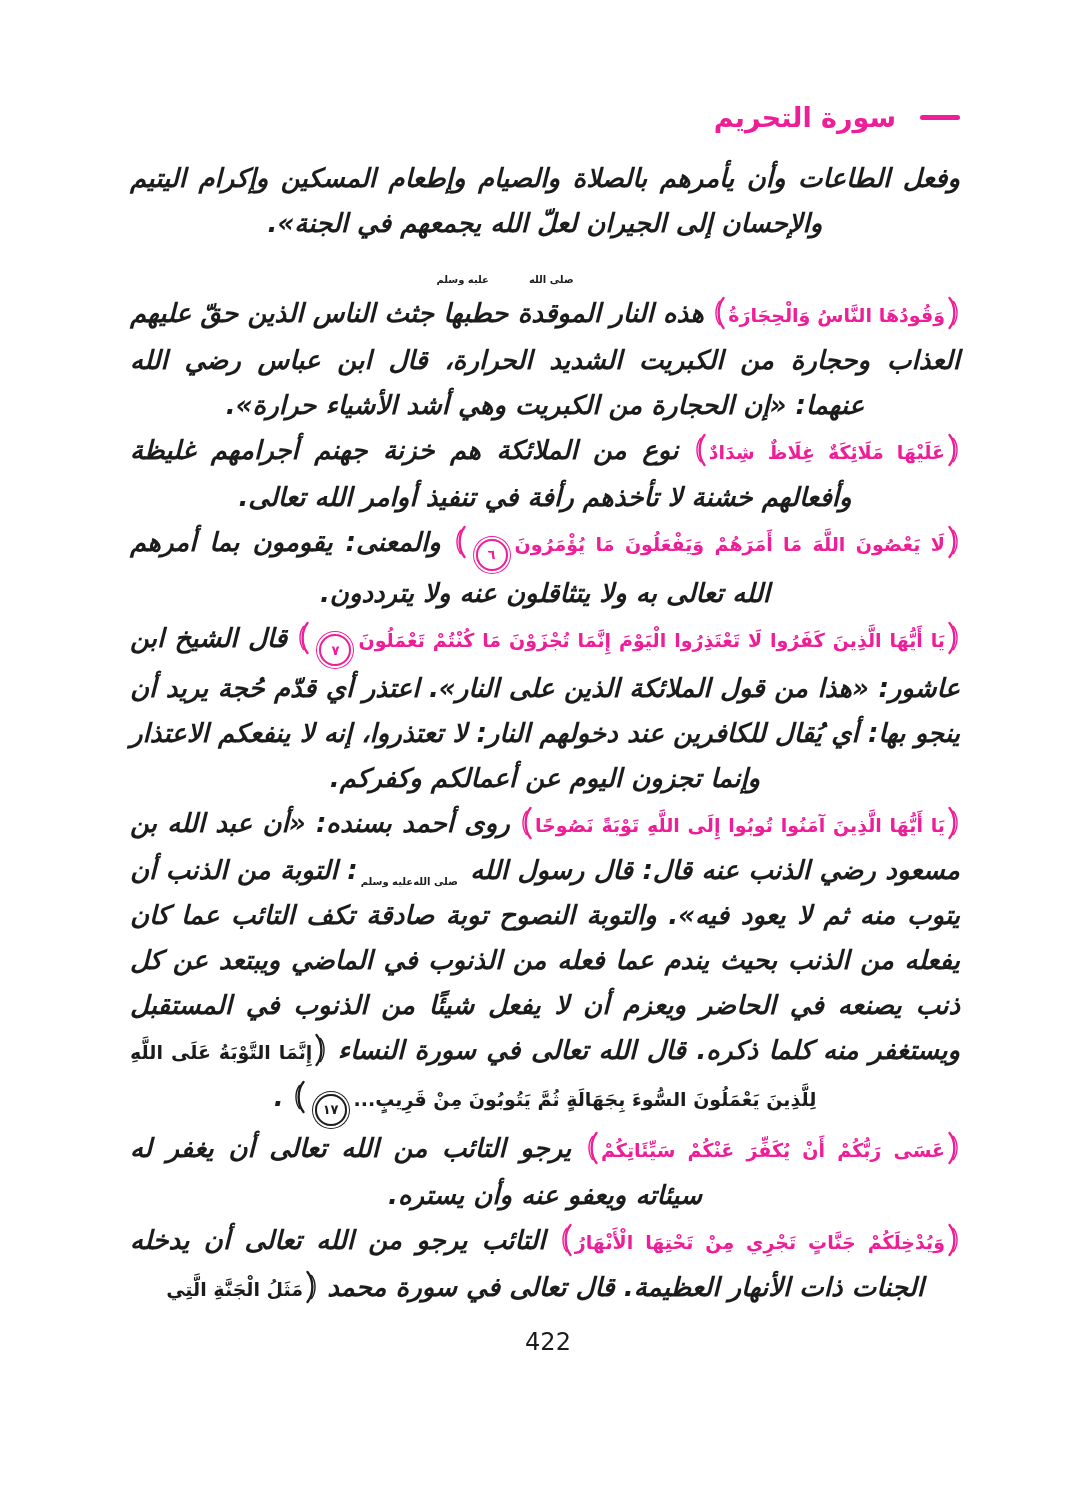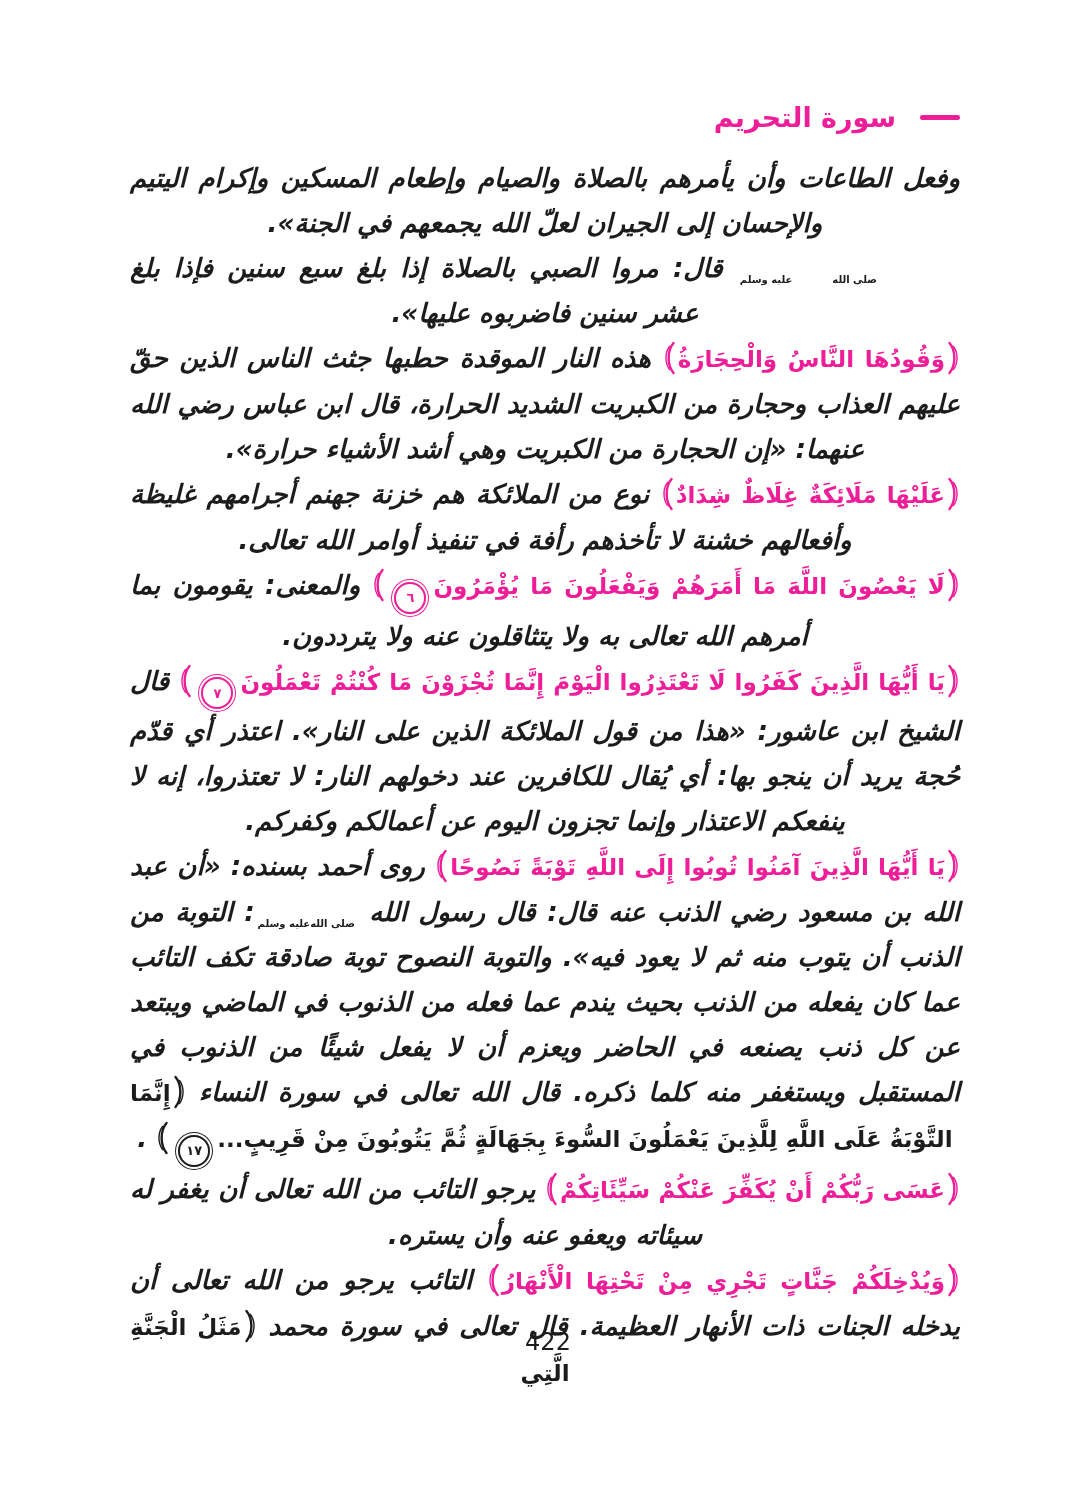--- a/index.html
+++ b/index.html
@@ -28,21 +28,21 @@
     color:var(--ink,#1c1c1c);
     font-size:26px; font-weight:700; line-height:45px;
   }
   .para { margin:0; text-align:justify; text-align-last:center; }
   .para.indent { text-indent:40px; }
 
   .body-text { color:var(--ink,#1c1c1c);font-style:italic; }
 
   .quran { color:var(--accent,#EE1D98); }
   .quran.black { color:var(--ink,#1c1c1c); }
-  .quran-text { font-size:23px; }
+  .quran-text { font-size:19px; }
 
   .bracket { display:inline-block; margin:0 1px; }
   .bracket svg { vertical-align:-8px; display:inline; }
 
   .ayah-num {
     display:inline-flex; align-items:center; justify-content:center;
     width:28px; height:28px;
     border:2px solid currentColor; border-radius:50%;
     box-shadow:0 0 0 2px var(--paper,#fff), 0 0 0 3px currentColor;
     font-size:13px; font-weight:700;
@@ -75,21 +75,21 @@
   <div class="page-header">
     <span class="header-dash"></span>
     <span class="surah-title">سورة التحريم</span>
   </div>
 
   <div class="page-content">
       <p class="para"><span class="body-text">وفعل الطاعات وأن يأمرهم بالصلاة والصيام وإطعام المسكين وإكرام اليتيم والإحسان إلى الجيران لعلّ الله يجمعهم في الجنة».</span></p>
       <p class="para indent"><span class="saw">
           <span>صلى الله</span>
           <span>عليه وسلم</span>
-        </span><span class="body-text"> قال: مروا الصبي بالصلاة إذا بلغ سبع سنين فإذا بلغ عشر سنين فاضربوه عليها».</span></p>
+        </span></p>
       <p class="para"><span class="quran"><span class="bracket"><svg width="13" height="34" viewBox="0 0 13 34">
               <path d="M3.5 2 C 10 10, 10 24, 3.5 32" fill="none" stroke="currentColor" stroke-width="2.4" stroke-linecap="round"></path>
               <path d="M7.5 5.5 C 12.2 12, 12.2 22, 7.5 28.5" fill="none" stroke="currentColor" stroke-width="1.4" stroke-linecap="round"></path>
             </svg></span><span class="quran-text">وَقُودُهَا النَّاسُ وَالْحِجَارَةُ</span><span class="bracket"><svg width="13" height="34" viewBox="0 0 13 34">
               <path d="M9.5 2 C 3 10, 3 24, 9.5 32" fill="none" stroke="currentColor" stroke-width="2.4" stroke-linecap="round"></path>
               <path d="M5.5 5.5 C 0.8 12, 0.8 22, 5.5 28.5" fill="none" stroke="currentColor" stroke-width="1.4" stroke-linecap="round"></path>
             </svg></span></span><span class="body-text"> هذه النار الموقدة حطبها جثث الناس الذين حقّ عليهم العذاب وحجارة من الكبريت الشديد الحرارة، قال ابن عباس رضي الله عنهما: «إن الحجارة من الكبريت وهي أشد الأشياء حرارة».</span></p>
       <p class="para"><span class="quran"><span class="bracket"><svg width="13" height="34" viewBox="0 0 13 34">
               <path d="M3.5 2 C 10 10, 10 24, 3.5 32" fill="none" stroke="currentColor" stroke-width="2.4" stroke-linecap="round"></path>
               <path d="M7.5 5.5 C 12.2 12, 12.2 22, 7.5 28.5" fill="none" stroke="currentColor" stroke-width="1.4" stroke-linecap="round"></path>

